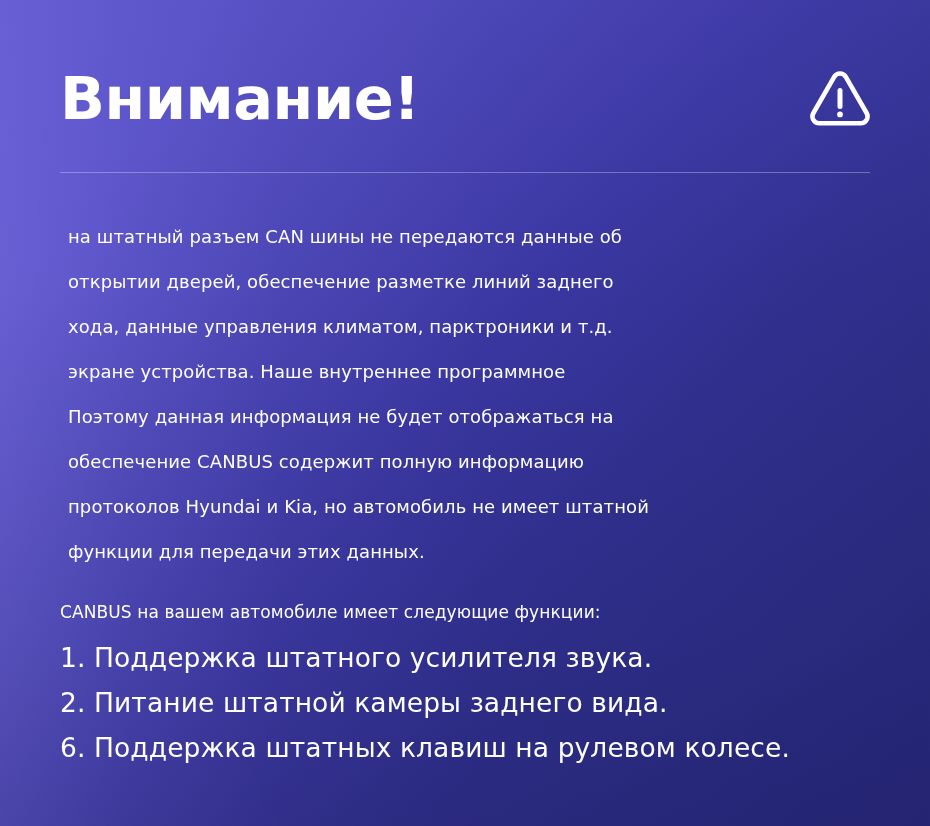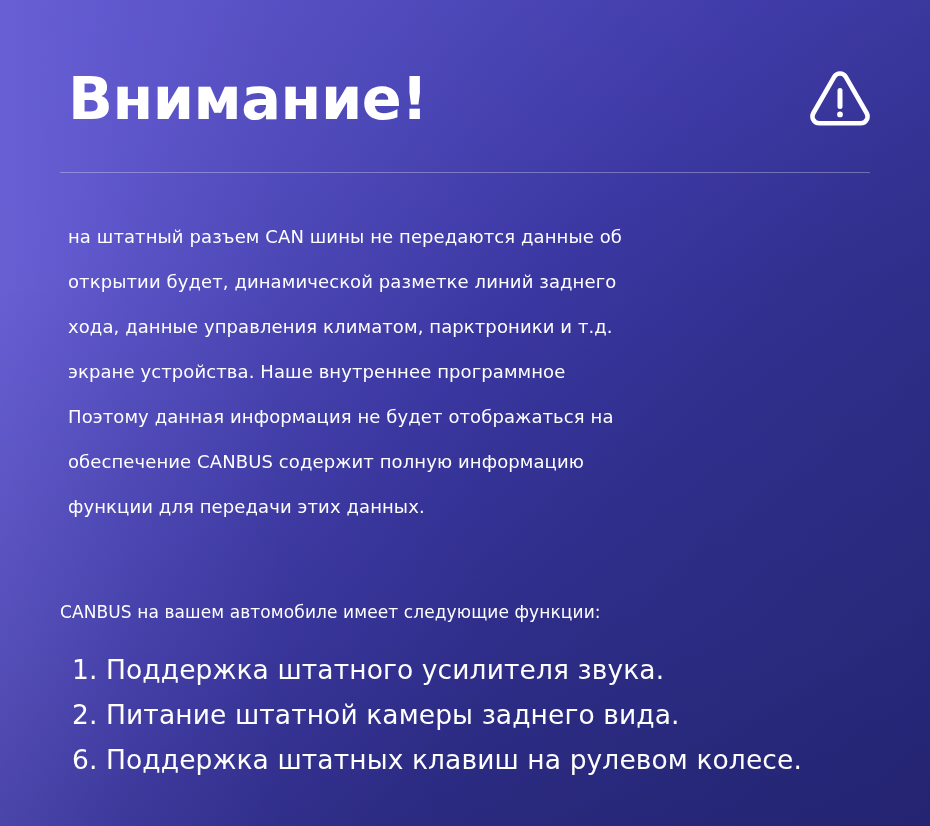--- a/index.html
+++ b/index.html
@@ -79,21 +79,21 @@
     padding: 0 54px 0 56px;
     box-sizing: border-box;
   }
   .title {
     font-size: 59px;
     line-height: 1.0;
     font-weight: 700;
     color: #ffffff;
     letter-spacing: -0.5px;
     white-space: nowrap;
-    margin: 12px;
+    margin: 4px;
   }
   .warn-icon {
     width: 68px;
     height: 68px;
     flex: 0 0 auto;
     display: block;
     margin-right: 2px;
   }
   .warn-icon svg { display: block; width: 68px; height: 68px; }
 
@@ -134,21 +134,21 @@
     margin: 0;
     color: #ffffff;
     font-size: 17px;
     line-height: 45px;
     font-weight: 500;
     white-space: nowrap;
     letter-spacing: 0.1px;
   }
   .list-items {
     list-style: none;
-    margin: 12px;
+    margin: 0;
     padding: 0;
   }
   .list-items li {
     color: #ffffff;
     font-size: 26.5px;
     line-height: 45px;
     font-weight: 500;
     white-space: nowrap;
     letter-spacing: 0.1px;
   }
@@ -181,25 +181,26 @@
           <circle cx="34" cy="50.4" r="2.9" fill="#ffffff"></circle>
         </svg>
       </span>
     </div>
 
     <div class="divider"></div>
 
     <div class="body-block">
       <p class="para">
         <span class="ln">на штатный разъем CAN шины не передаются данные об</span>
-        <span class="ln">открытии будет, динамической разметке линий заднего</span>
+        <span class="ln">открытии дверей, обеспечение разметке линий заднего</span>
         <span class="ln">хода, данные управления климатом, парктроники и т.д.</span>
         <span class="ln">экране устройства. Наше внутреннее программное</span>
         <span class="ln">Поэтому данная информация не будет отображаться на</span>
         <span class="ln">обеспечение CANBUS содержит полную информацию</span>
+        <span class="ln">протоколов Hyundai и Kia, но автомобиль не имеет штатной</span>
         <span class="ln">функции для передачи этих данных.</span>
       </p>
     </div>
 
     <div class="list-block">
       <p class="list-intro">CANBUS на вашем автомобиле имеет следующие функции:</p>
       <ul class="list-items">
         <li>1. Поддержка штатного усилителя звука.</li>
         <li>2. Питание штатной камеры заднего вида.</li>
         <li>6. Поддержка штатных клавиш на рулевом колесе.</li>

